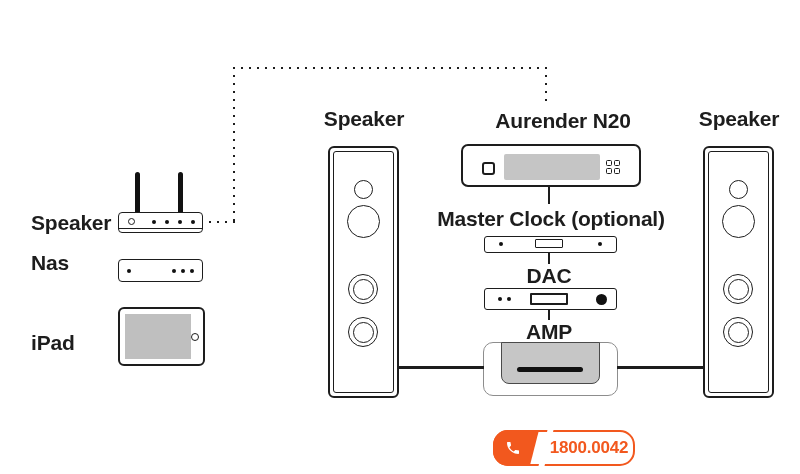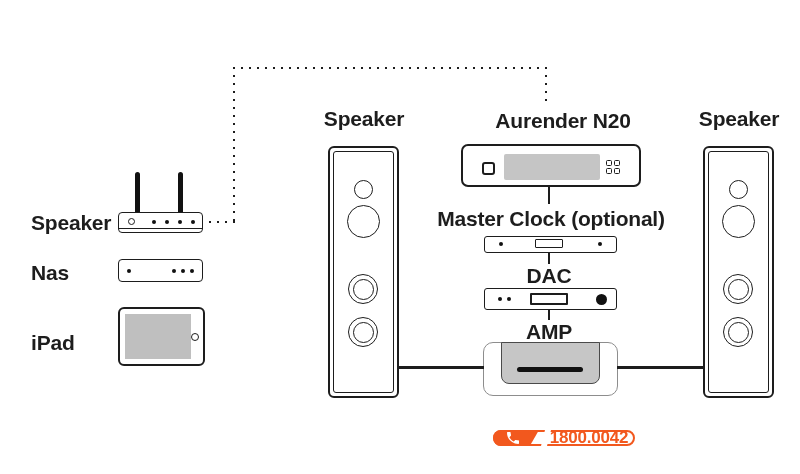--- a/index.html
+++ b/index.html
@@ -69,21 +69,21 @@
   .dac-dots .d{width:4px;height:4px;border-radius:50%;background:#111;}
   .dac-display{position:absolute;left:45px;top:4px;width:38px;height:12px;border:2px solid var(--stroke);border-radius:1px;}
   .dac-knob{position:absolute;right:9px;top:5px;width:11px;height:11px;border-radius:50%;background:#111;}
 
   
   .amp{position:absolute;left:483px;top:342px;width:135px;height:54px;border:1.6px solid var(--amp-frame);border-radius:10px;background:#fff;}
   .amp-slot{position:absolute;left:17px;top:-1px;width:99px;height:42px;background:#c6c6c6;border:1.6px solid #4a4a4a;border-radius:0 0 8px 8px;}
   .amp-bar{position:absolute;left:15px;top:24px;width:66px;height:4.5px;background:#111;border-radius:3px;}
 
   
-  .badge{position:absolute;top:430px;height:16px;border:2px solid var(--accent);border-radius:15px;background:#fff;}
+  .badge{position:absolute;top:430px;height:36px;border:2px solid var(--accent);border-radius:15px;background:#fff;}
   .badge-head{position:absolute;left:-2px;top:-2px;bottom:-2px;background:var(--accent);border-radius:15px 0 0 15px;}
   .badge-stripe{position:absolute;top:-2px;bottom:-2px;width:6px;background:#fff;transform:skewX(-14deg);}
   .badge-text{position:absolute;top:0;bottom:0;right:2px;display:flex;align-items:center;justify-content:center;color:var(--accent);font-weight:700;font-size:17px;letter-spacing:-0.2px;}
   .badge-icon{position:absolute;top:50%;transform:translateY(-50%);display:block;}
 </style>
 </head>
 <body>
 
 <div class="stage">
 
@@ -99,21 +99,21 @@
     <div class="router-led"></div>
     <div class="led-dots" style="left:33px;top:7px;">
       <div class="d"></div>
       <div class="d"></div>
       <div class="d"></div>
       <div class="d"></div>
     </div>
     <div class="router-base"></div>
   </div>
 
-  <div class="lbl" style="left:31px;top:262px;">Nas</div>
+  <div class="lbl" style="left:31px;top:252px;">Nas</div>
   <div class="nas-body">
     <div class="nas-dot"></div>
     <div class="nas-dots">
       <div class="d"></div>
       <div class="d"></div>
       <div class="d"></div>
     </div>
   </div>
 
   <div class="lbl" style="left:31px;top:332px;">iPad</div>

